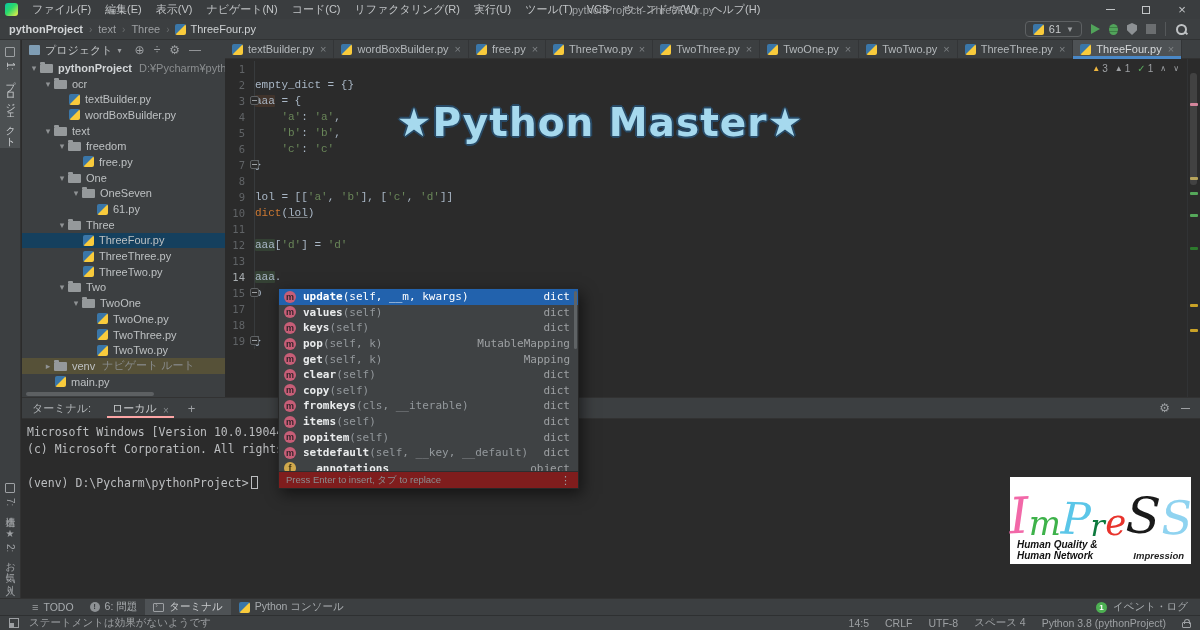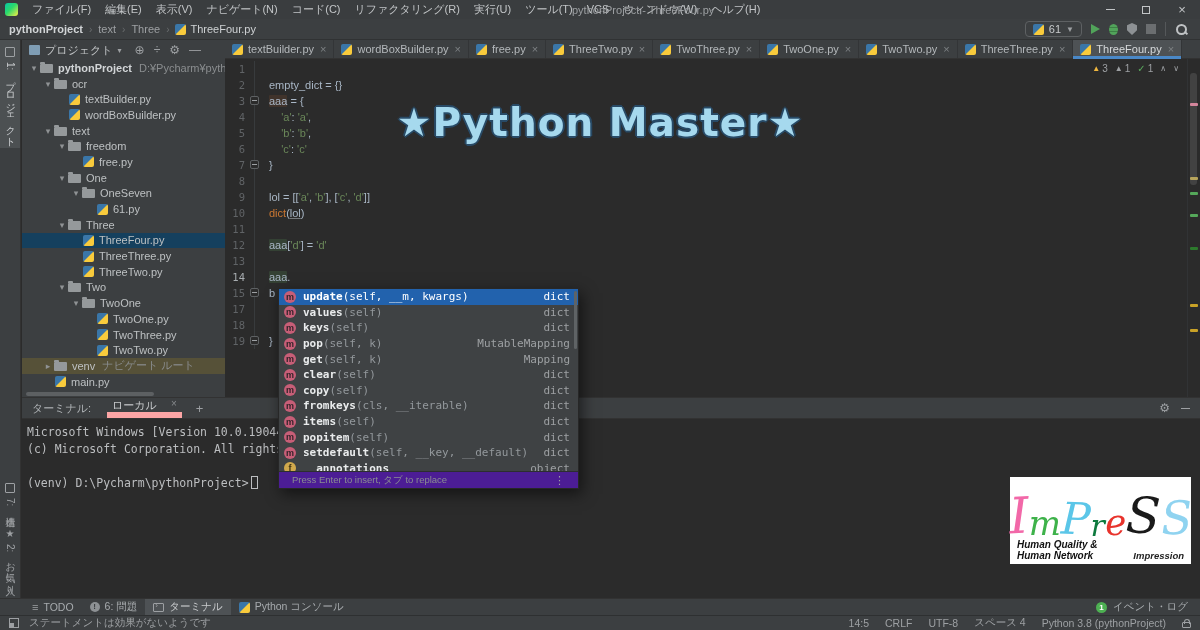--- a/index.html
+++ b/index.html
@@ -70,21 +70,21 @@
 .tab{display:flex;align-items:center;gap:5px;padding:0 7px;color:#b4b8bb;border-right:1px solid #333537;position:relative;white-space:nowrap}
 .tab .close{color:#7d8184;font-size:11px;margin-left:1px}
 .tab.active{background:#4e5255;color:#d6d9db}
 .tab.active::after{content:'';position:absolute;left:0;right:0;bottom:-1px;height:3px;background:#4a88c7}
 #code-area{position:absolute;top:19px;left:0;right:13px;bottom:0;overflow:hidden;padding-top:2px}
 .code-row{display:flex;align-items:center;height:16px;font-size:11px;position:relative}
 .gutter{width:30px;flex:none;text-align:right;padding-right:9px;color:#606366;font-family:"DejaVu Sans Mono",monospace;font-size:10.5px;border-right:1px solid #383b3d;height:100%;line-height:16px}
 .code-row.current .gutter{color:#a8adb0}
 .fold{position:absolute;left:25px;top:3px;width:9px;height:9px;border:1px solid #5e6163;border-radius:2px;background:#2b2b2b}
 .fold::after{content:'';display:block;width:5px;height:1px;background:#9da0a3;margin:3px auto 0}
-.code-text{margin-left:14px;white-space:pre;font-family:Liberation Sans, sans-serif;color:#a9b7c6}
+.code-text{margin-left:0;white-space:pre;font-family:Liberation Mono, monospace;color:#a9b7c6}
 .c-p{color:#a9b7c6}
 .c-s{color:#6a8759}
 .c-k{color:#cc7832}
 .c-u{color:#a9b7c6;text-decoration:underline;text-decoration-color:#767a7d}
 .c-wr{color:#a9b7c6;background:#40332b;border-radius:1px}
 .c-rd{color:#a9b7c6;background:#344134;border-radius:1px}
 #inspections{position:absolute;top:4px;right:8px;display:flex;gap:7px;align-items:center;font-size:10px;color:#9da0a3}
 .insp{display:inline-flex;align-items:center;gap:2px}
 .insp .tri{font-size:8px}
 .insp.warn .tri{color:#f0b73f}
@@ -109,28 +109,28 @@
 #cp-list{height:182px;overflow:hidden;position:relative}
 .cp-row{display:flex;align-items:center;height:15.6px;padding:0 8px 0 5px;font-family:"DejaVu Sans Mono",monospace;font-size:11px;color:#b9bdc0}
 .cp-row.selected{background:#2262ad}
 .cp-icon{width:12px;height:12px;border-radius:50%;background:#c75e77;color:#35232a;font-size:9px;line-height:12px;text-align:center;margin-right:7px;flex:none;font-weight:bold;font-family:"Liberation Sans",sans-serif}
 .cp-icon.f{background:#d0a84c;color:#3d3012}
 .nm{color:#e9ebec;font-weight:bold}
 .cp-params{color:#93989c}
 .cp-type{margin-left:auto;color:#9da0a3}
 .cp-row.selected .nm,.cp-row.selected .cp-params,.cp-row.selected .cp-type{color:#fff}
 #cp-scroll{position:absolute;right:1px;top:2px;width:3px;height:58px;background:#5f6365;border-radius:2px}
-#cp-footer{height:17px;background:#4c1d95;border-top:1px solid #2c2e30;display:flex;align-items:center;padding:0 13px;font-size:9.5px;color:#8a8e91}
+#cp-footer{height:17px;background:#7f1d1d;border-top:1px solid #2c2e30;display:flex;align-items:center;padding:0 7px;font-size:9.5px;color:#8a8e91}
 #cp-footer .dots{margin-left:auto;color:#9da0a3;font-size:11px}
 
 
 #terminal{position:absolute;left:22px;top:397px;right:0;height:201px;background:#2b2b2b;border-top:1px solid #323232;z-index:15}
 #term-header{height:21px;background:#3c3f41;display:flex;align-items:center;font-size:11px;color:#b8bcbf;padding:0 10px;border-bottom:1px solid #323232}
 #term-title{margin-right:16px;color:#b0b4b7}
-.term-tab{display:flex;align-items:flex-start;gap:14px;height:100%;padding:0 5px;border-bottom:6px solid #fca5a5;color:#caccce}
+.term-tab{display:flex;align-items:flex-end;gap:6px;height:100%;padding:0 5px;border-bottom:2px solid #fca5a5;color:#caccce}
 .term-tab .close{color:#85898c;font-size:10px}
 #term-plus{margin-left:14px;color:#9da0a3;font-size:13px}
 #term-actions{margin-left:auto;display:flex;align-items:center;gap:11px;color:#9da0a3;font-size:12px}
 .icon-dash{width:9px;height:1px;background:#9da0a3}
 #term-lines{padding:5px 0 0 5px;font-family:"DejaVu Sans Mono",monospace;font-size:11.5px;line-height:17px;color:#bcbec0}
 .term-line{white-space:pre;min-height:17px}
 .term-caret{display:inline-block;width:7px;height:13px;border:1px solid #bcbec0;margin-left:2px;vertical-align:-2px}
 
 
 #impress{position:absolute;left:1010px;top:477px;width:181px;height:87px;background:#fff;z-index:31;padding:1px 7px 3px;display:flex;flex-direction:column;justify-content:flex-end}

